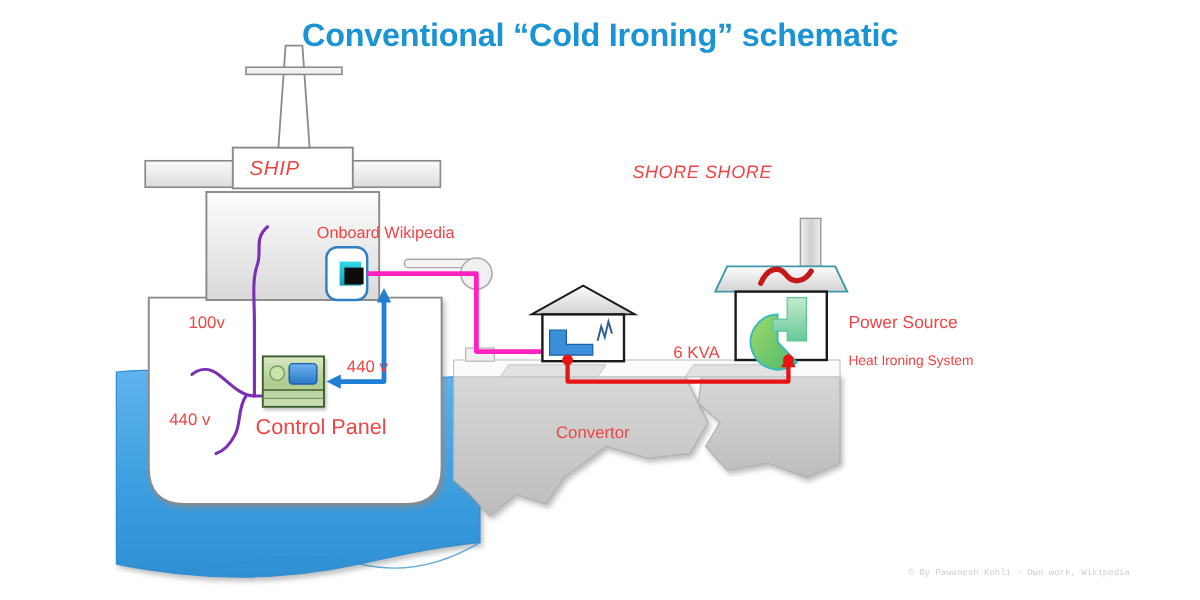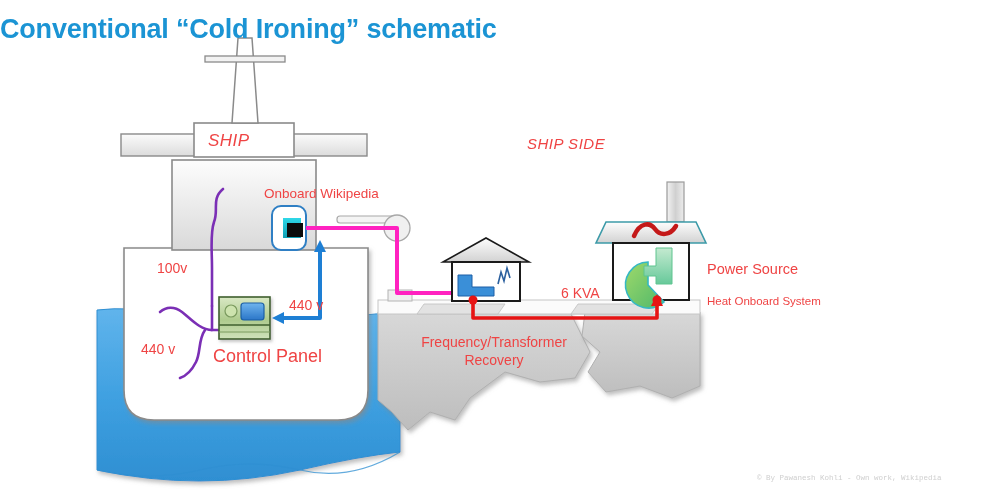--- a/index.html
+++ b/index.html
@@ -1,21 +1,21 @@
 <!DOCTYPE html>
 <html><head>
 <meta charset="utf-8">
 <style>
   html,body{margin:0;padding:0;background:#ffffff;}
   body{width:1000px;height:500px;overflow:hidden;
        font-family:"Liberation Sans",sans-serif;}
   #stage{position:relative;width:1000px;height:500px;background:#fff;}
   svg#scene{position:absolute;left:0;top:0;width:1000px;height:500px;}
   .lbl{position:absolute;color:#ef4444;font-weight:normal;white-space:nowrap;}
-  #title{left:0;top:14px;width:1000px;color:#1b94d4;
+  #title{left:0;top:14px;width:1000px;text-align:center;color:#1b94d4;
          font-size:27px;font-weight:bold;letter-spacing:-0.2px;}
   #shore-side{left:527px;top:135px;font-size:15px;font-style:italic;
               letter-spacing:0.5px;}
   #ship-word{left:208px;top:131px;font-size:17px;font-style:italic;
              letter-spacing:0.5px;}
   #onboard-connector{left:264px;top:186px;font-size:13.5px;}
   #v100{left:157px;top:260px;font-size:14px;}
   #v440a{left:289px;top:297px;font-size:14px;}
   #v440b{left:141px;top:341px;font-size:14px;}
   #control-panel-lbl{left:213px;top:346px;font-size:18px;}
@@ -176,32 +176,32 @@
 
     <g fill="none" stroke="#e61414" stroke-width="3.6" stroke-linejoin="round">
       <path d="M473,300 L473,318 L657,318 L657,300"></path>
     </g>
     <circle cx="473" cy="300" r="4.5" fill="#e61414"></circle>
     <circle cx="657" cy="300" r="4.5" fill="#e61414"></circle>
     <path fill="#e61414" d="M657,294 L651,306 L663,306 Z"></path>
   </svg>
 
   <div class="lbl" id="title">Conventional “Cold Ironing” schematic</div>
-  <div class="lbl" id="shore-side">SHIP SIDE</div>
+  <div class="lbl" id="shore-side">SHORE SHORE</div>
   <div class="lbl" id="ship-word">SHIP</div>
   <div class="lbl" id="onboard-connector">Onboard Wikipedia</div>
   <div class="lbl" id="v100">100v</div>
   <div class="lbl" id="v440a">440 v</div>
   <div class="lbl" id="v440b">440 v</div>
   <div class="lbl" id="control-panel-lbl">Control Panel</div>
   <div class="lbl" id="conv-lbl">
-    <span>Frequency/Transformer</span><br>
-    <span>Recovery</span>
+    <br>
+    <span>Convertor</span>
   </div>
   <div class="lbl" id="kva">6 KVA</div>
   <div class="lbl" id="ps-title">Power Source</div>
   <div class="lbl" id="ps-sub">
     <br>
-    <span>Heat Onboard System</span>
+    <span>Heat Ironing System</span>
   </div>
   <div class="lbl" id="credit">© By Pawanesh Kohli - Own work, Wikipedia</div>
 
 </div>
 
 </body></html>

